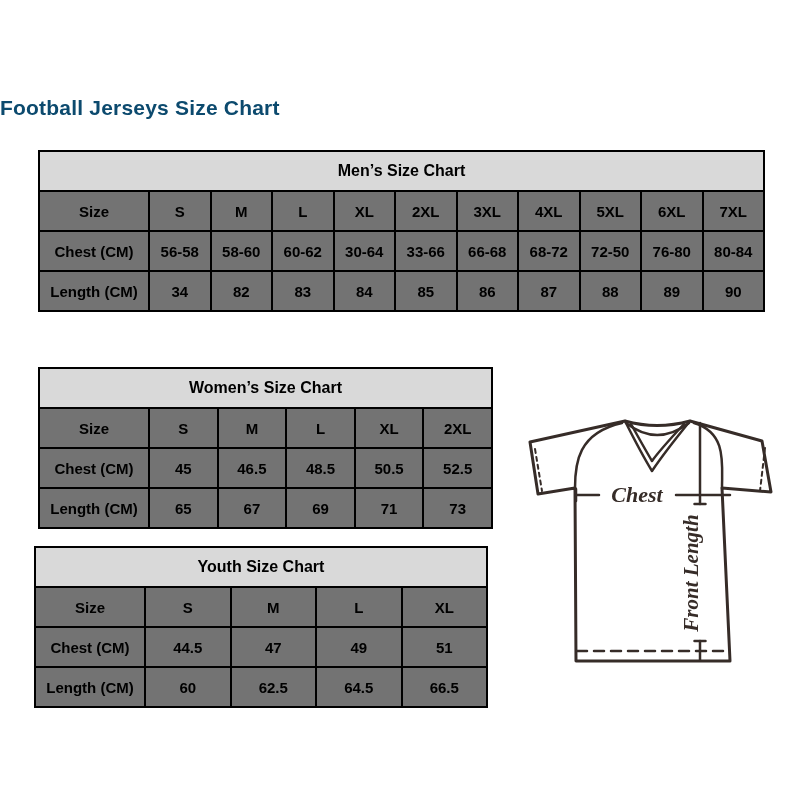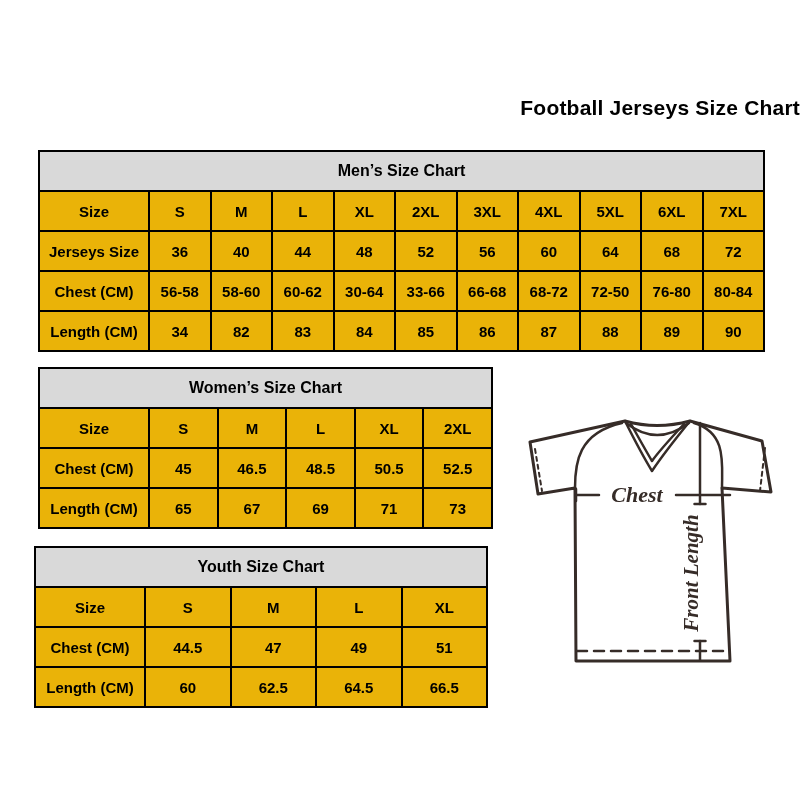--- a/index.html
+++ b/index.html
@@ -13,31 +13,31 @@
     width: 800px;
     height: 800px;
     background: #ffffff;
     overflow: hidden;
   }
   .page-title {
     position: absolute;
     top: 96px;
     left: 0;
     width: 800px;
-    text-align: right;
+    text-align: left;
     font-size: 21px;
     font-weight: bold;
-    color: #000000;
+    color: #0c4a6e;
     letter-spacing: 0.2px;
   }
   table.size-table {
     position: absolute;
     border-collapse: collapse;
     table-layout: fixed;
-    background: #eab308;
+    background: #737373;
   }
   table.size-table th,
   table.size-table td {
     border: 2px solid #000000;
     text-align: center;
     vertical-align: middle;
     font-weight: bold;
     color: #000000;
     padding: 0 2px;
     overflow: hidden;
@@ -104,33 +104,20 @@
           <td>L</td>
           <td>XL</td>
           <td>2XL</td>
           <td>3XL</td>
           <td>4XL</td>
           <td>5XL</td>
           <td>6XL</td>
           <td>7XL</td>
         </tr>
         <tr>
-          <td>Jerseys Size</td>
-          <td>36</td>
-          <td>40</td>
-          <td>44</td>
-          <td>48</td>
-          <td>52</td>
-          <td>56</td>
-          <td>60</td>
-          <td>64</td>
-          <td>68</td>
-          <td>72</td>
-        </tr>
-        <tr>
           <td>Chest (CM)</td>
           <td>56-58</td>
           <td>58-60</td>
           <td>60-62</td>
           <td>30-64</td>
           <td>33-66</td>
           <td>66-68</td>
           <td>68-72</td>
           <td>72-50</td>
           <td>76-80</td>

